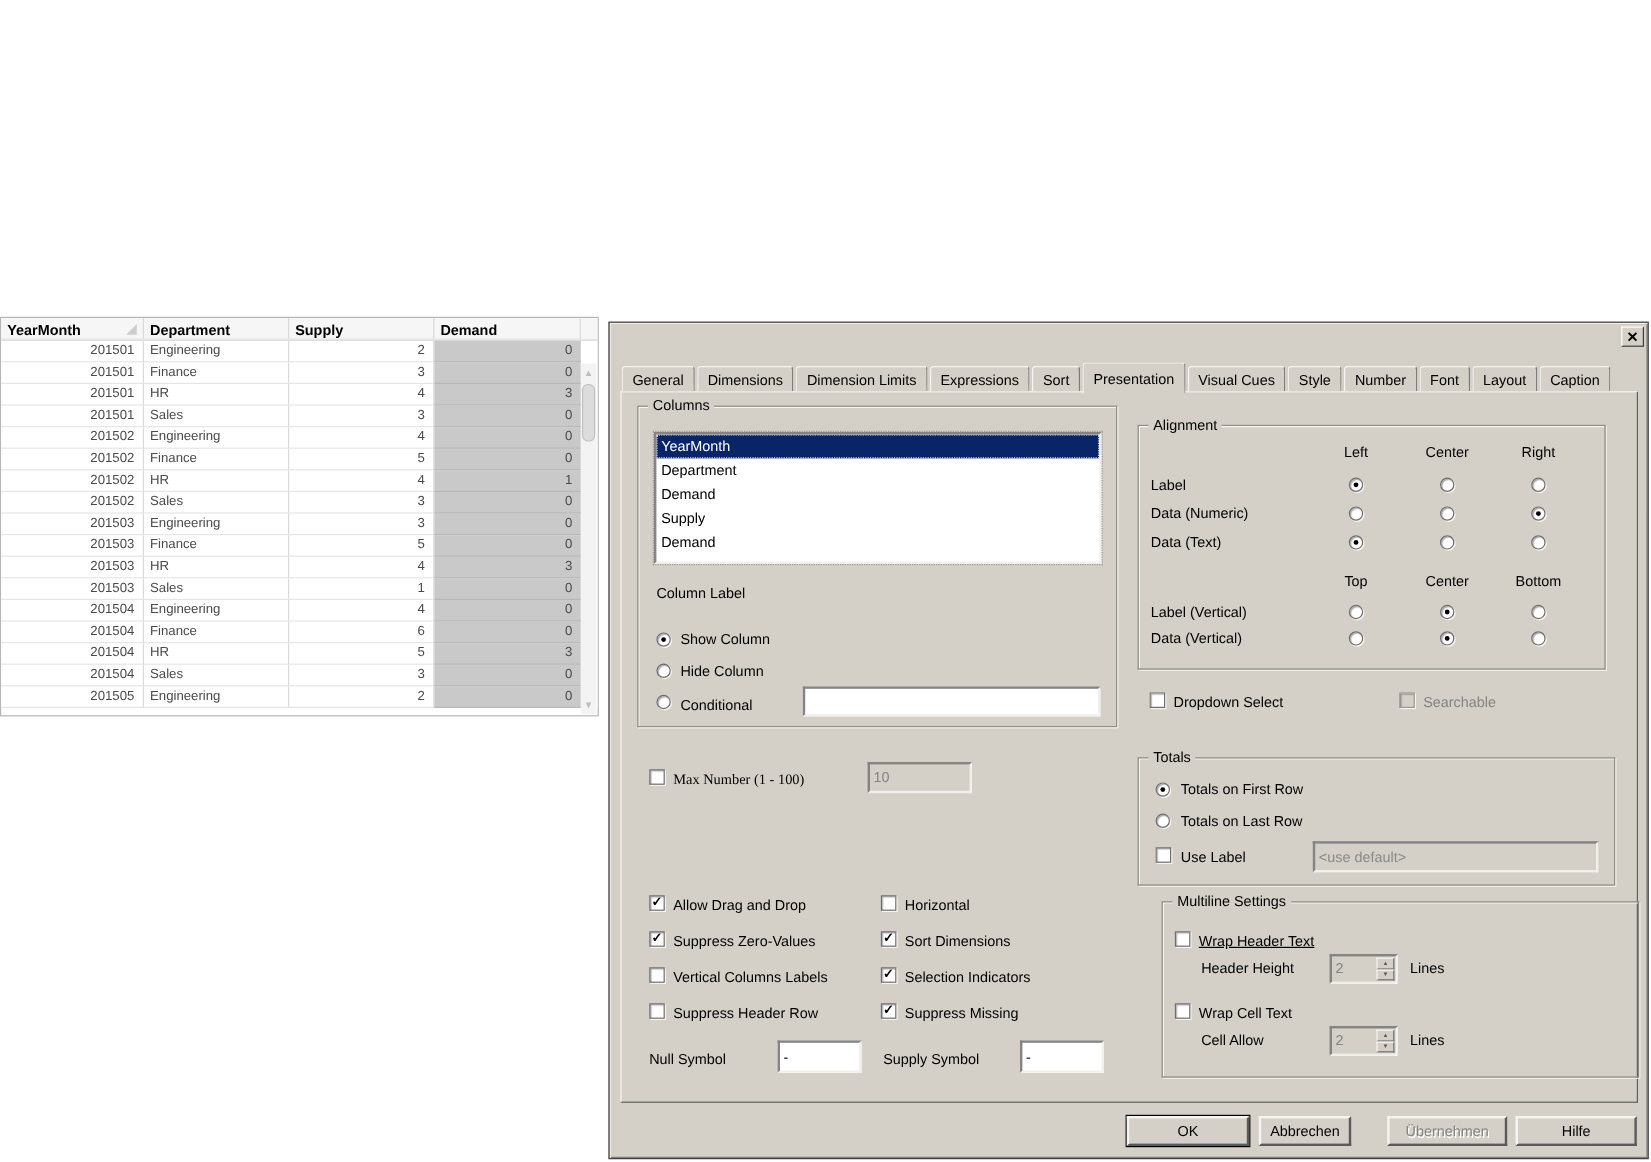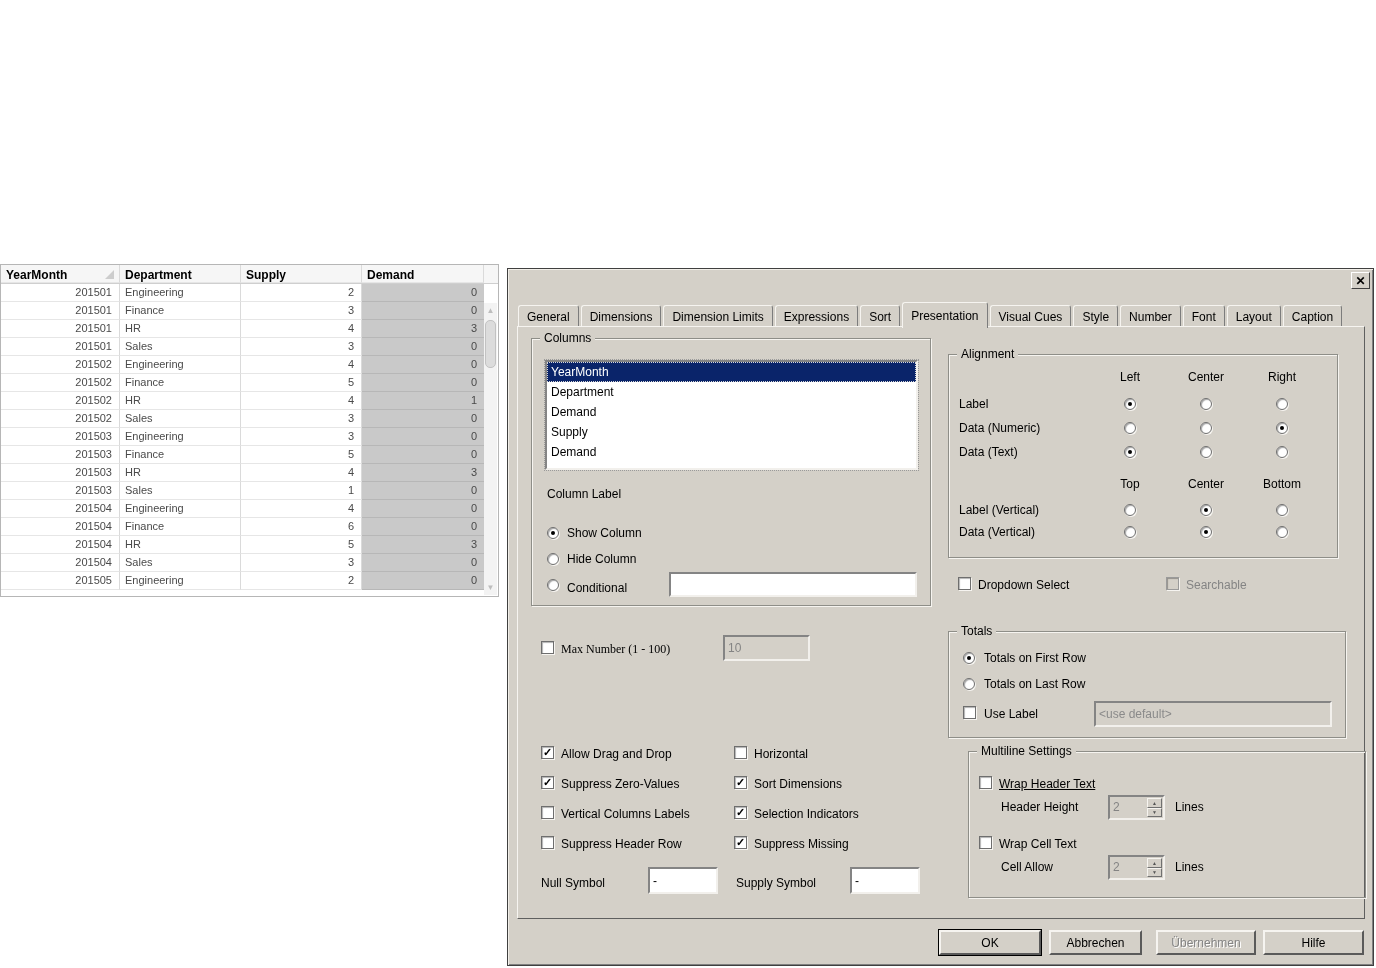--- a/index.html
+++ b/index.html
@@ -412,17 +412,17 @@
       <span class="lbl" style="position: absolute; left: 53px; top: 568px;">Suppress Header Row</span>
       <span class="checkbox" style="position: absolute; left: 226px; top: 477px;"></span>
       <span class="lbl" style="position: absolute; left: 246px; top: 478px;">Horizontal</span>
       <span class="checkbox on" style="position: absolute; left: 226px; top: 507px;">✓</span>
       <span class="lbl" style="position: absolute; left: 246px; top: 508px;">Sort Dimensions</span>
       <span class="checkbox on" style="position: absolute; left: 226px; top: 537px;">✓</span>
       <span class="lbl" style="position: absolute; left: 246px; top: 538px;">Selection Indicators</span>
       <span class="checkbox on" style="position: absolute; left: 226px; top: 567px;">✓</span>
       <span class="lbl" style="position: absolute; left: 246px; top: 568px;">Suppress Missing</span>
       <div class="btn default" style="position: absolute; left: 431px; top: 661px; width: 102px; height: 25px;">OK</div>
-      <div class="btn" style="position: absolute; left: 541px; top: 661px; width: 93px; height: 25px;">Abbrechen</div>
+      <div class="btn" style="position: absolute; left: 541px; top: 661px; width: 77px; height: 25px;">Abbrechen</div>
       <div class="btn disabled" style="position: absolute; left: 648px; top: 661px; width: 100px; height: 25px;">Übernehmen</div>
       <div class="btn" style="position: absolute; left: 755px; top: 661px; width: 101px; height: 25px;">Hilfe</div>
     </div>
 </div>
 
 </body></html>

